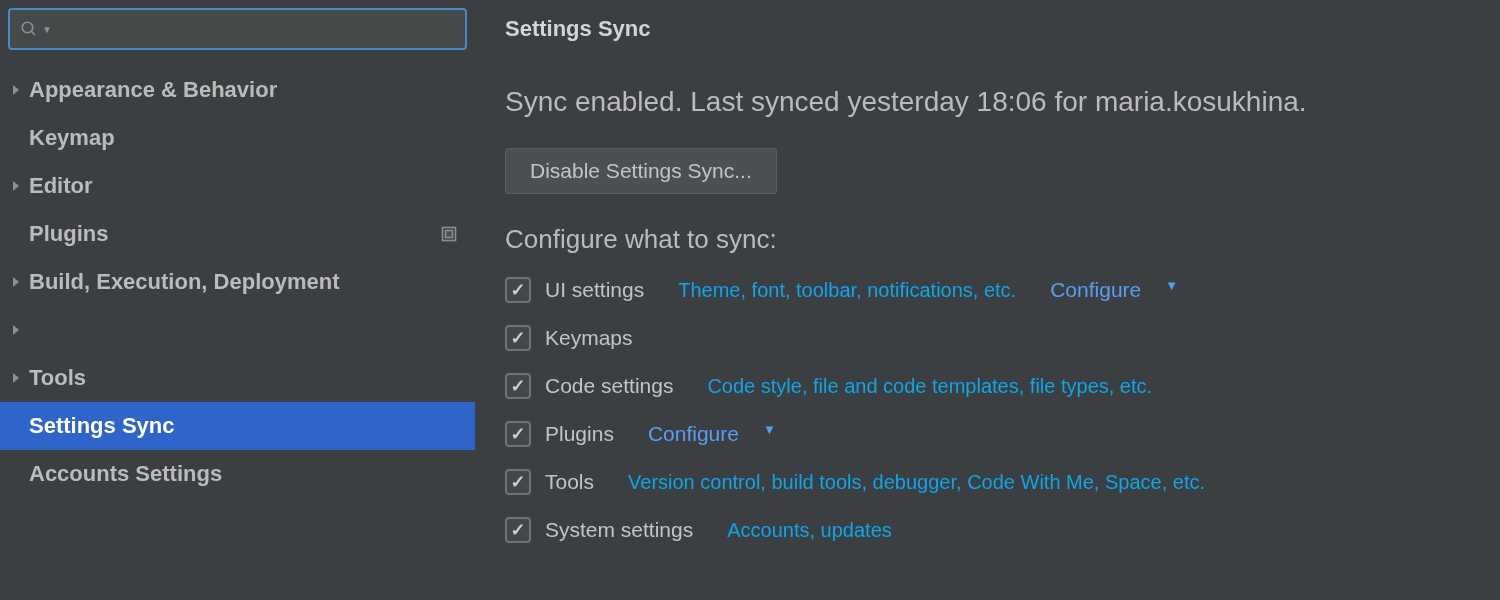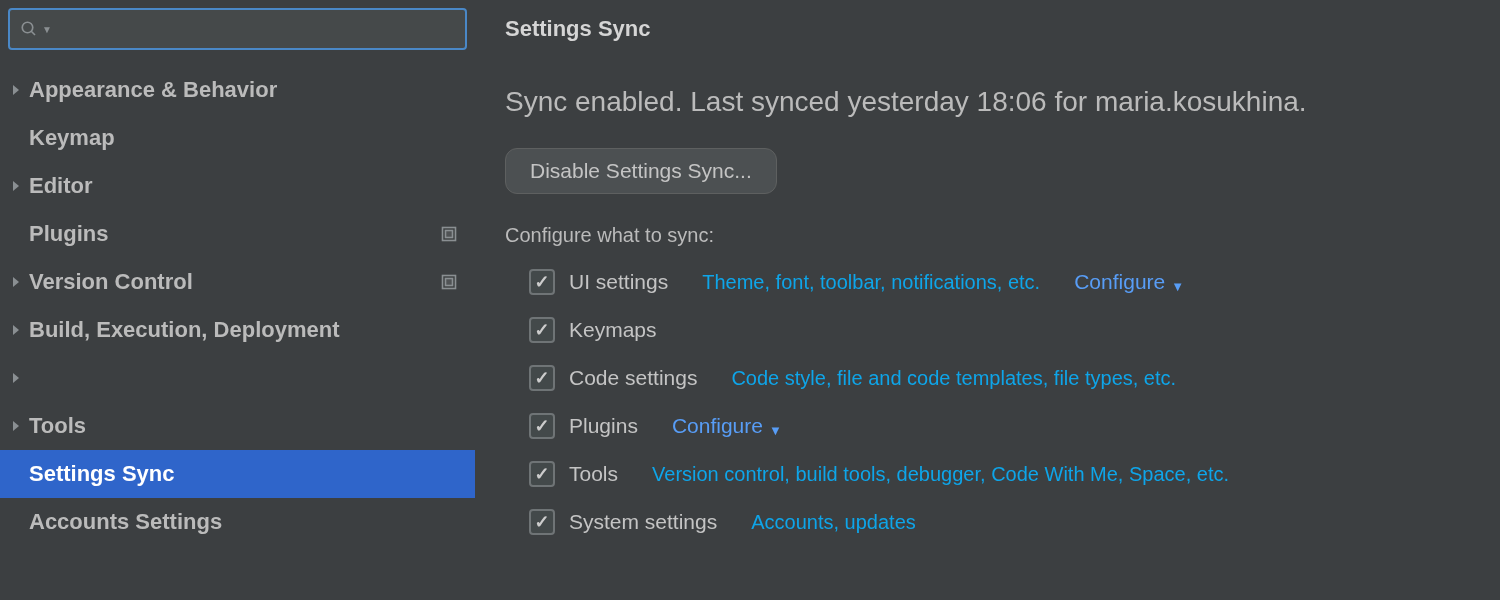--- a/index.html
+++ b/index.html
@@ -110,40 +110,39 @@
       color: #bbbbbb;
       margin-bottom: 30px;
     }
     .btn {
       display: inline-block;
       background: #4c5052;
       border: 1px solid #5e6060;
       color: #c4c4c4;
       font-size: 21px;
       padding: 10px 24px;
-      border-radius: 12px;
+      border-radius: 3px;
       cursor: pointer;
       margin-bottom: 30px;
     }
     .section-label {
-      font-size: 20px;
+      font-size: 26px;
       color: #bbbbbb;
       margin-bottom: 22px;
     }
     .check-rows {
       display: flex;
       flex-direction: column;
       gap: 22px;
     }
     .check-row {
       display: flex;
       align-items: center;
       gap: 14px;
       font-size: 21px;
-      margin-left: 24px;
     }
     .checkbox {
       width: 26px;
       height: 26px;
       border: 2px solid #6f7476;
       border-radius: 4px;
       display: flex;
       align-items: center;
       justify-content: center;
       background: #43494a;
@@ -163,22 +162,22 @@
     .check-desc {
       color: #0ea5e9;
       font-size: 20px;
       margin-left: 20px;
     }
     .link-btn {
       color: #589df6;
       font-size: 21px;
       cursor: pointer;
       display: inline-flex;
-      align-items: flex-end;
-      gap: 6px;
+      align-items: flex-start;
+      gap: 24px;
       margin-left: 20px;
     }
     .link-btn .dd {
       font-size: 13px;
     }
   </style>
 </head>
 <body>
 
 <div class="sidebar">
@@ -232,34 +231,20 @@
             <rect x="4.5" y="4.5" width="7" height="7" fill="currentColor" fill-opacity="0.25"></rect>
           </svg>
         </span>
       </div>
       <div class="tree-item">
         <span class="chev">
           <svg width="10" height="12" viewBox="0 0 10 12">
             <path d="M2 1 L8 6 L2 11 Z" fill="currentColor"></path>
           </svg>
         </span>
-        <span class="label">Version Control</span>
-        <span class="trail">
-          <svg width="16" height="16" viewBox="0 0 16 16" fill="none" stroke="currentColor" stroke-width="1.6">
-            <rect x="1.5" y="1.5" width="13" height="13"></rect>
-            <rect x="4.5" y="4.5" width="7" height="7" fill="currentColor" fill-opacity="0.25"></rect>
-          </svg>
-        </span>
-      </div>
-      <div class="tree-item">
-        <span class="chev">
-          <svg width="10" height="12" viewBox="0 0 10 12">
-            <path d="M2 1 L8 6 L2 11 Z" fill="currentColor"></path>
-          </svg>
-        </span>
         <span class="label">Build, Execution, Deployment</span>
       </div>
       <div class="tree-item">
         <span class="chev">
           <svg width="10" height="12" viewBox="0 0 10 12">
             <path d="M2 1 L8 6 L2 11 Z" fill="currentColor"></path>
           </svg>
         </span>
       </div>
       <div class="tree-item">

